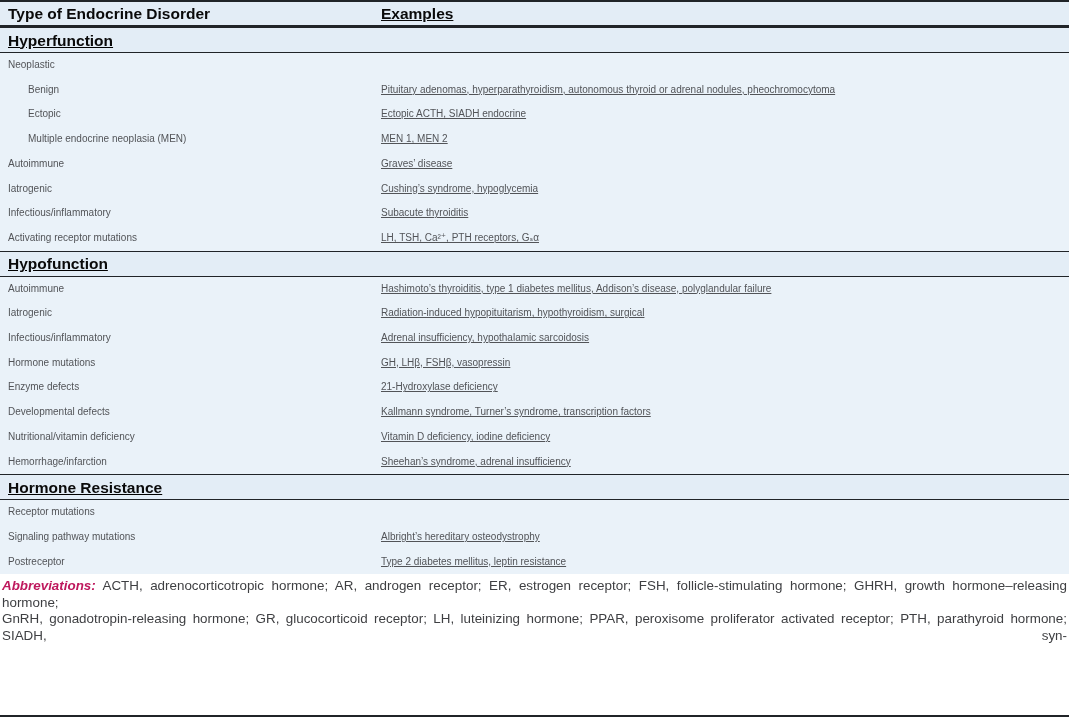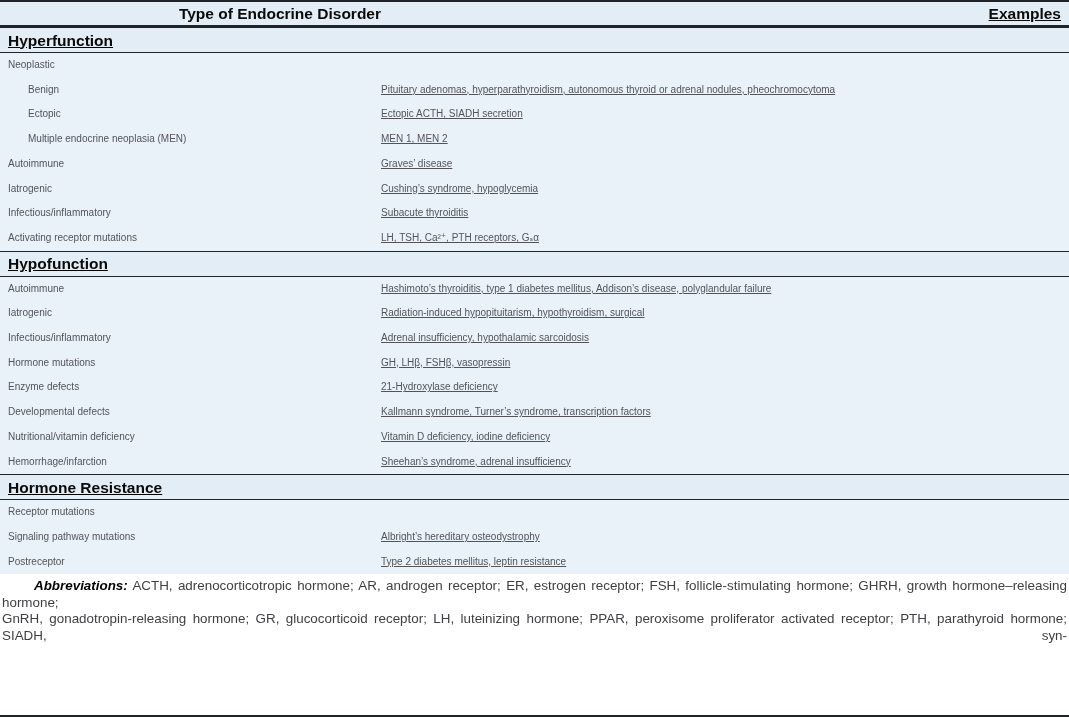--- a/index.html
+++ b/index.html
@@ -30,21 +30,21 @@
   }
   .cell{font-size:10px;color:var(--text);}
   .type-cell{padding-left:8px;}
   .type-cell.indent-1{padding-left:20px;margin-left:8px;}
   .ex-cell{padding-right:8px;text-decoration:underline;}
   .thead{
     background:var(--section-bg);
     border-top:2px solid var(--rule);
     border-bottom:2px solid var(--rule);
     padding:2px 0;
-    min-height:19px;line-height:19px;text-align:right;
+    min-height:19px;line-height:19px;
   }
   .thead .cell{font-weight:bold;color:var(--heading);font-size:15.5px;}
   .section-header{
     background:var(--section-bg);
     border-top:1.5px solid var(--rule);
     border-bottom:1.5px solid var(--rule);
     padding:1.5px 0 1.5px 8px;
     min-height:21px;line-height:21px;text-decoration:underline;
   }
   .section-title{
@@ -54,21 +54,21 @@
     background:var(--fn-bg);
     color:var(--fn-text);
     font-size:13.4px;
     line-height:16.4px;
     padding:4px 2px 0 2px;
     border-bottom:2px solid var(--rule);
     flex:1 1 auto;
   }
   .fn-line{white-space:normal;}
   .fn-line.justify{text-align:justify;text-align-last:justify;}
-  .fn-label{font-weight:bold;font-style:italic;color:#000000;margin-left:32px;}
+  .fn-label{font-weight:bold;font-style:italic;color:#be185d;}
 </style>
 </head>
 <body>
 
 <div class="page">
   <div class="table">
     <div class="row thead">
       <div class="cell type-cell">Type of Endocrine Disorder</div>
       <div class="cell ex-cell">Examples</div>
     </div>
@@ -84,21 +84,21 @@
   </div>
 
   <div class="row">
     <div class="cell type-cell indent-1">Benign</div>
     <div class="cell ex-cell">Pituitary adenomas, hyperparathyroidism, autonomous thyroid or adrenal nodules, pheochromocytoma</div>
   </div>
 
 
   <div class="row">
     <div class="cell type-cell indent-1">Ectopic</div>
-    <div class="cell ex-cell">Ectopic ACTH, SIADH secretion</div>
+    <div class="cell ex-cell">Ectopic ACTH, SIADH endocrine</div>
   </div>
 
   <div class="row">
     <div class="cell type-cell indent-1">Multiple endocrine neoplasia (MEN)</div>
     <div class="cell ex-cell">MEN 1, MEN 2</div>
   </div>
 
   <div class="row">
     <div class="cell type-cell">Autoimmune</div>
     <div class="cell ex-cell">Graves’ disease</div>

